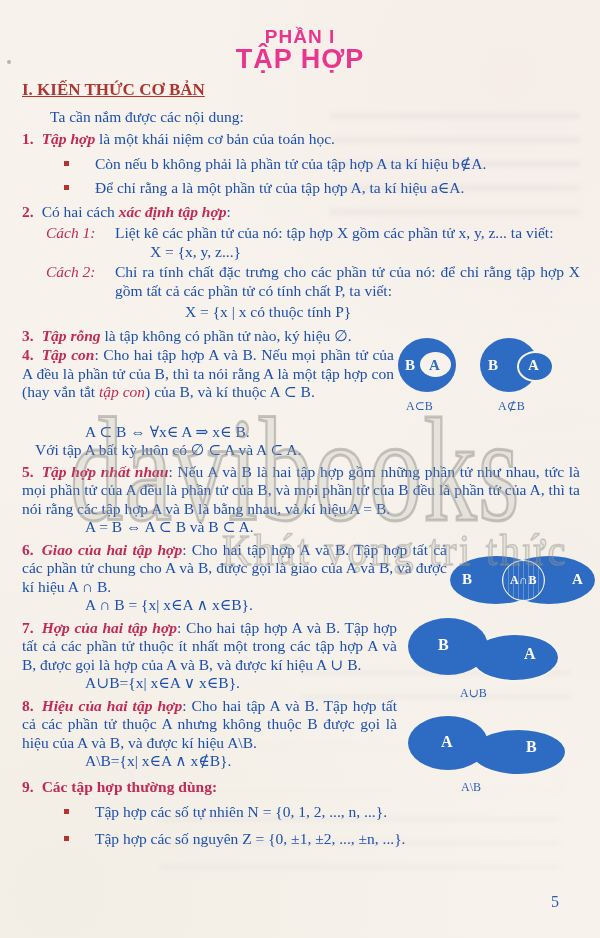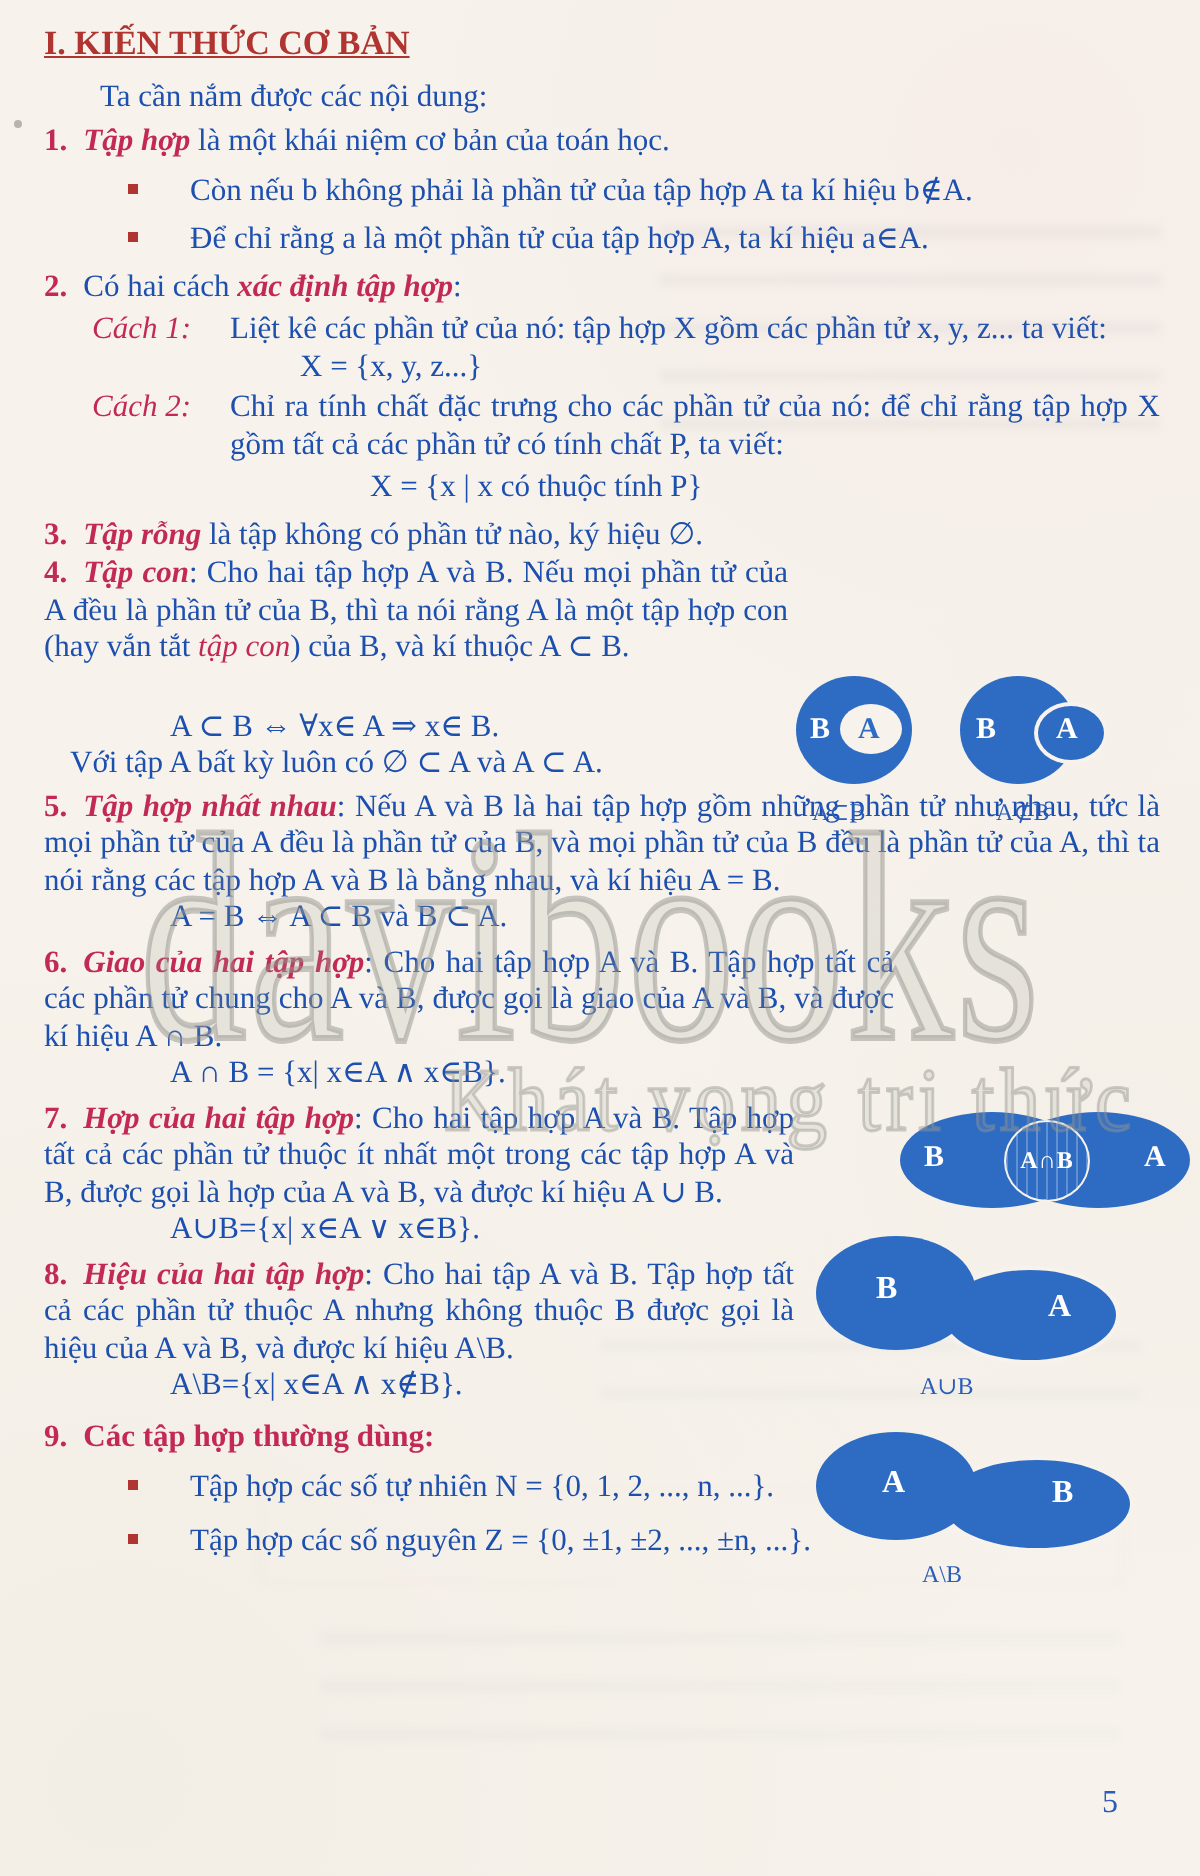--- a/index.html
+++ b/index.html
@@ -66,20 +66,24 @@
 <body>
 
 <div class="page">
 
   <div class="bleed bl-lines" style="left:330px; top:95px; width:250px; height:120px;"></div>
   <div class="bleed bl-lines" style="left:300px; top:660px; width:270px; height:40px; opacity:0.35;"></div>
   <div class="bleed bl-lines" style="left:160px; top:800px; width:400px; height:70px; opacity:0.3;"></div>
   <div class="bleed bl-box" style="left:130px; top:745px; width:430px; height:45px;"></div>
   <div class="dot"></div>
 
+  <div class="head">
+    <div class="part">PHẦN I</div>
+    <div class="title">TẬP HỢP</div>
+  </div>
 
   <div class="section-h">I. KIẾN THỨC CƠ BẢN</div>
   <p class="intro" style="margin-bottom:4px;">Ta cần nắm được các nội dung:</p>
 
   <p class="item"><span class="num">1.</span><span class="lead">Tập hợp</span><span> là một khái niệm cơ bản của toán học.</span></p>
   <div class="bullet-row" style="margin-top:6px;">
       <span class="sq"></span>
       <span>Còn nếu b không phải là phần tử của tập hợp A ta kí hiệu b∉A.</span>
     </div>
   <div class="bullet-row" style="margin-top:6px;">

